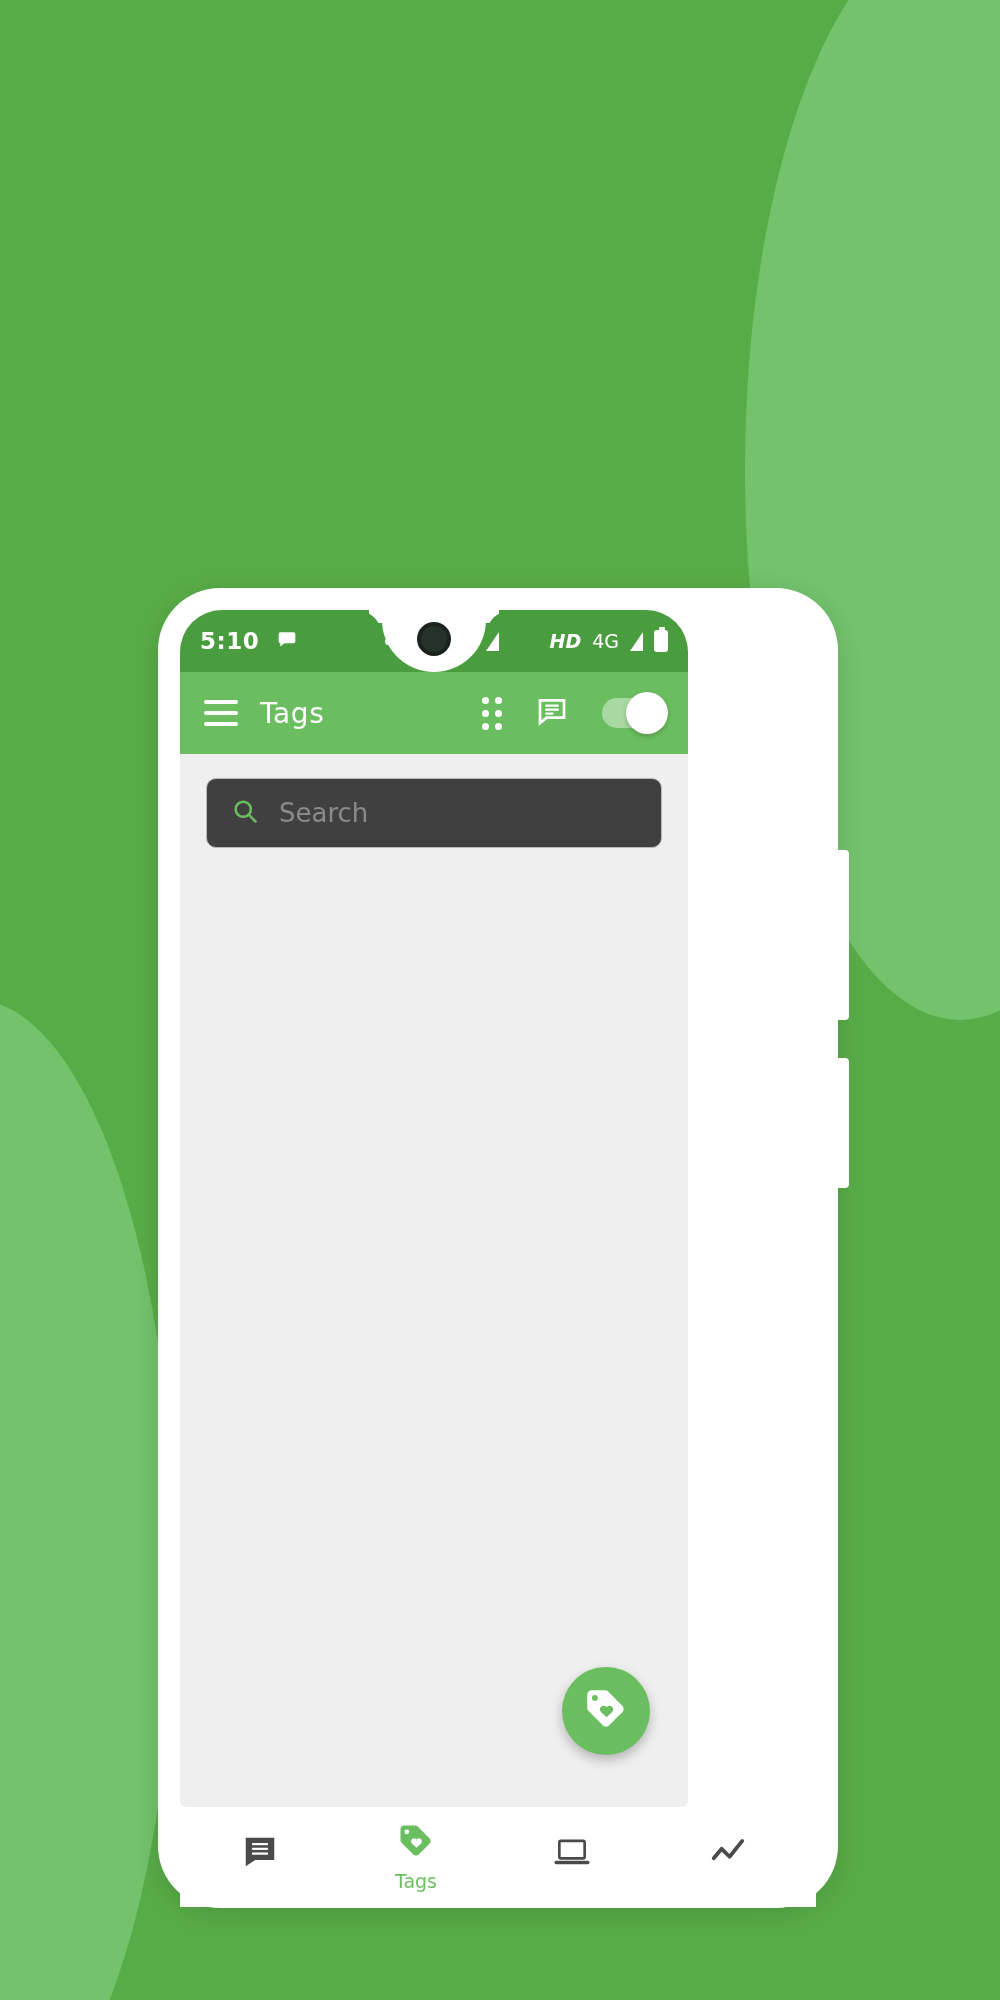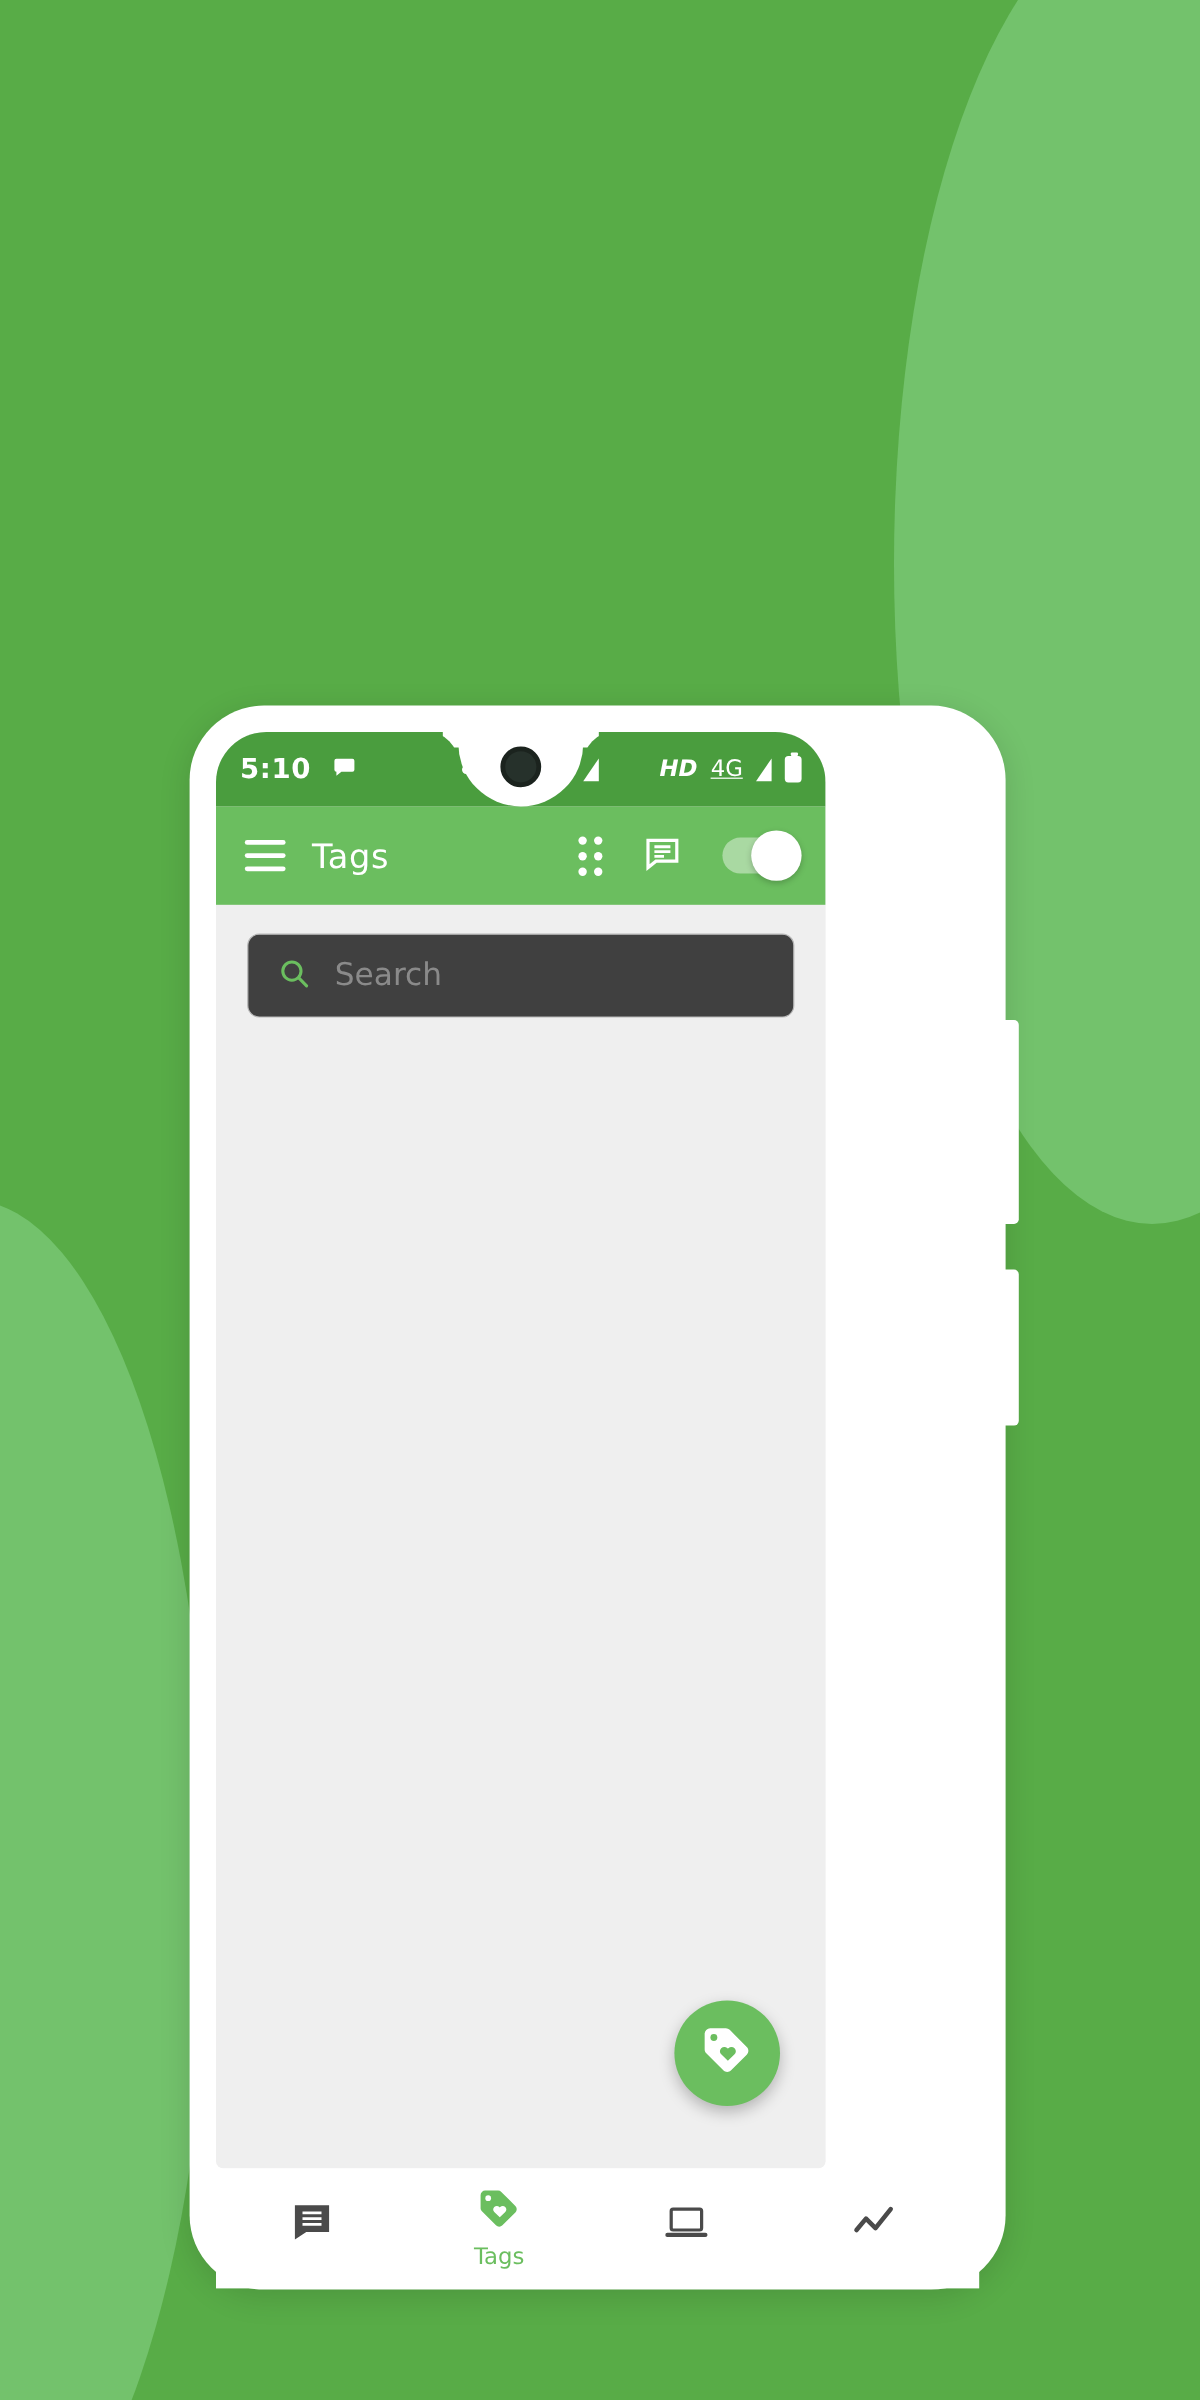--- a/index.html
+++ b/index.html
@@ -88,21 +88,21 @@
     padding: 0 20px;
     color: #FFFFFF;
   }
   #status-left { display: flex; align-items: center; gap: 18px; }
   #status-time { font-size: 23px; font-weight: bold; letter-spacing: 0.5px; }
   #status-right {
     margin-left: auto; display: flex; align-items: center; gap: 11px;
     font-size: 19px; font-weight: bold; font-style: italic;
   }
   .hd-label { font-style: italic; font-weight: bold; font-size: 19px; margin-left: 40px; }
-  .g4-label { font-style: normal; font-weight: normal; font-size: 19px; text-decoration: underline; }
+  .g4-label { font-style: normal; font-weight: normal; font-size: 19px; }
   .sig-tri {
     width: 0; height: 0;
     border-left: 13px solid transparent;
     border-bottom: 19px solid #FFFFFF;
   }
   .dot-ind { width: 7px; height: 7px; border-radius: 50%; background: #fff; }
   .battery {
     width: 14px; height: 22px; border: 2px solid #fff; border-radius: 3px;
     position: relative; background: #fff;
   }

